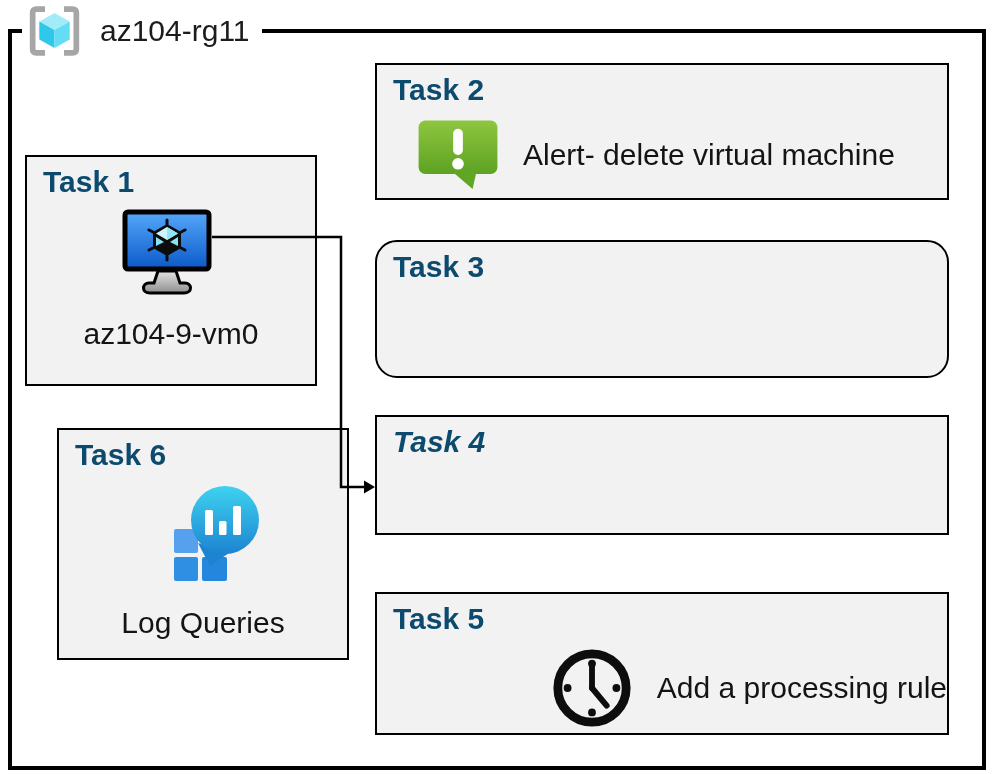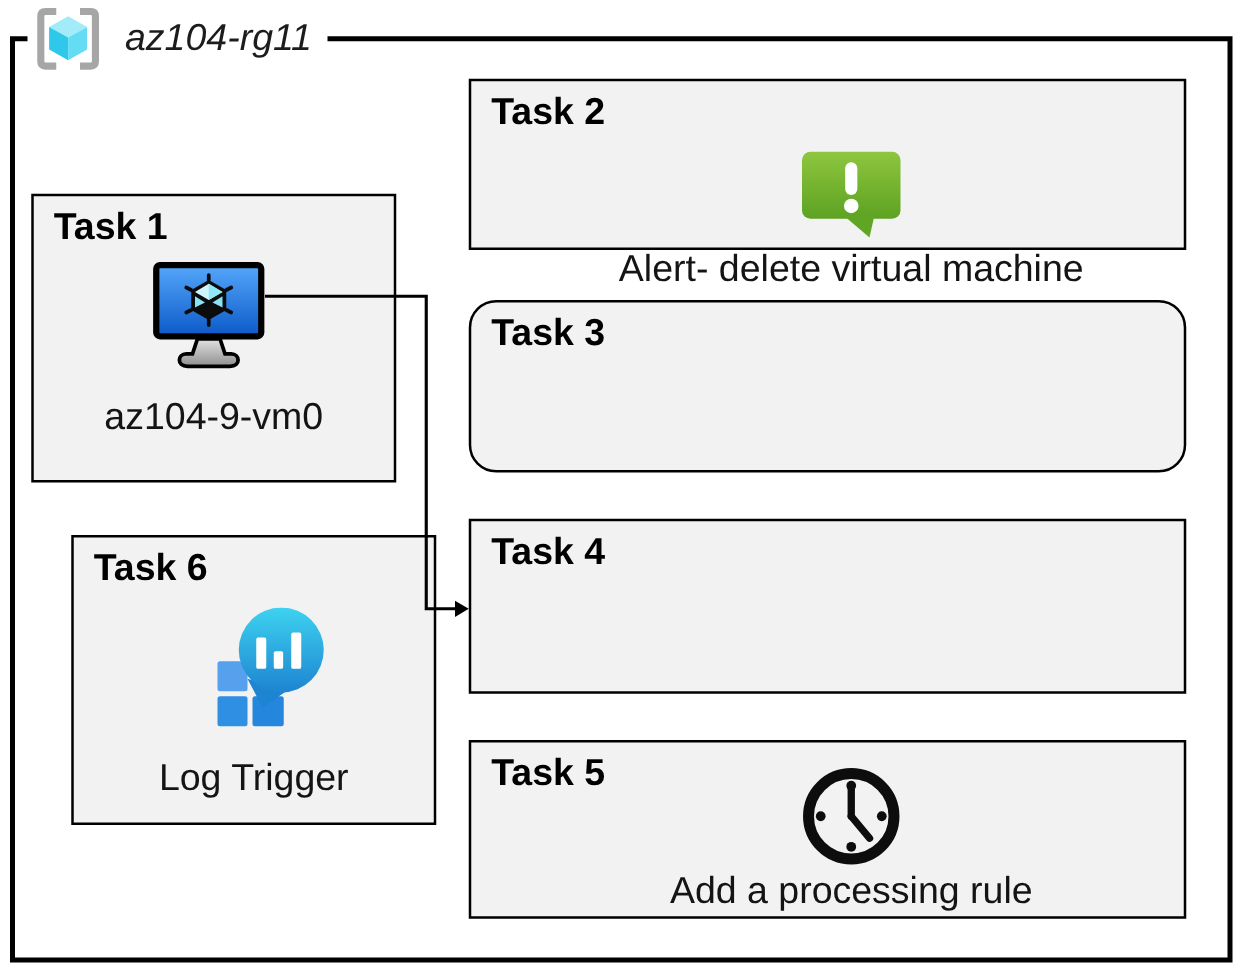--- a/index.html
+++ b/index.html
@@ -9,46 +9,46 @@
   }
   .outer{
     position:absolute;left:8px;top:29px;width:978px;height:741px;
     box-sizing:border-box;border:4px solid #000;background:#fff;
   }
   .rg-label{
     position:absolute;left:10px;top:-32px;height:60px;
     display:flex;align-items:center;gap:17px;
     background:#fff;padding:0 12px 0 4px;z-index:5;
   }
-  .rg-label .rg-name{font-size:30px;color:#1c1c1c;white-space:nowrap;font-style:italic;}
+  .rg-label .rg-name{font-size:30px;color:#1c1c1c;white-space:nowrap;}
   .task-box{
     position:absolute;box-sizing:border-box;
     background:#f2f2f2;border:2.5px solid #000;
   }
   .t1{left:13px;top:104px;width:292px;height:231px;margin-top:18px;}
   .t6{left:13px;top:395px;width:292px;height:232px;margin-left:32px;}
   .t2{left:363px;top:30px; width:574px;height:137px;}
   .t3{left:363px;top:207px;width:574px;height:138px;border-radius:22px;}
-  .t4{left:363px;top:382px;width:574px;height:140px;}
+  .t4{left:363px;top:382px;width:574px;height:120px;font-style:italic;}
   .t5{left:363px;top:559px;width:574px;height:143px;}
   .task-title{
     position:absolute;left:16px;top:8px;
-    font-size:30px;font-weight:bold;color:#000000;white-space:nowrap;
+    font-size:30px;font-weight:bold;color:#0c4a6e;white-space:nowrap;
   }
   .left-name{
     position:absolute;left:0;width:100%;text-align:center;
     font-size:30px;color:#141414;white-space:nowrap;
   }
   .t1 .left-name{top:160px;}
   .t6 .left-name{top:176px;}
   .t1 .box-icon{position:absolute;left:94px;top:52px;}
   .t6 .box-icon{position:absolute;left:106px;top:56px;}
   .task-row{
     position:absolute;left:0;top:48px;width:100%;height:84px;
-    display:flex;align-items:center;padding-left:38px;box-sizing:border-box;flex-direction:column;
+    display:flex;align-items:center;padding-left:38px;box-sizing:border-box;gap:22px;
   }
   .icon-slot{width:86px;display:flex;justify-content:center;align-items:center;flex:0 0 86px;}
   .task-label{font-size:30px;color:#141414;white-space:nowrap;}
   .connector-svg{position:absolute;left:0;top:0;width:970px;height:733px;pointer-events:none;z-index:3;}
 </style>
 </head>
 <body>
 
 <div class="outer">
 
@@ -112,21 +112,21 @@
         <rect x="9" y="43" width="24" height="24" rx="2" fill="#57a0ee"></rect>
         <rect x="9" y="71" width="24" height="24" rx="2" fill="#2f8fe3"></rect>
         <rect x="37" y="71" width="25" height="24" rx="2" fill="#2486dd"></rect>
         <polygon points="33,57 64,67 45,80" fill="#1d84d1"></polygon>
         <circle cx="60" cy="34" r="34" fill="url(#lqBubble)"></circle>
         <rect x="40" y="24" width="8" height="25" rx="1.5" fill="#fff"></rect>
         <rect x="54" y="35" width="7.5" height="14" rx="1.5" fill="#fff"></rect>
         <rect x="68" y="20" width="8" height="29" rx="1.5" fill="#fff"></rect>
       </svg>
     </div>
-    <div class="left-name">Log Trigger</div>
+    <div class="left-name">Log Queries</div>
   </div>
 
   <div class="task-box t2">
     <div class="task-title">Task 2</div>
     <div class="task-row">
       <span class="icon-slot">
         <svg width="84" height="72" viewBox="0 0 84 74">
           <defs>
             <linearGradient id="alertGreen" x1="0" y1="0" x2="0" y2="1">
               <stop offset="0" stop-color="#8ec63f"></stop>

